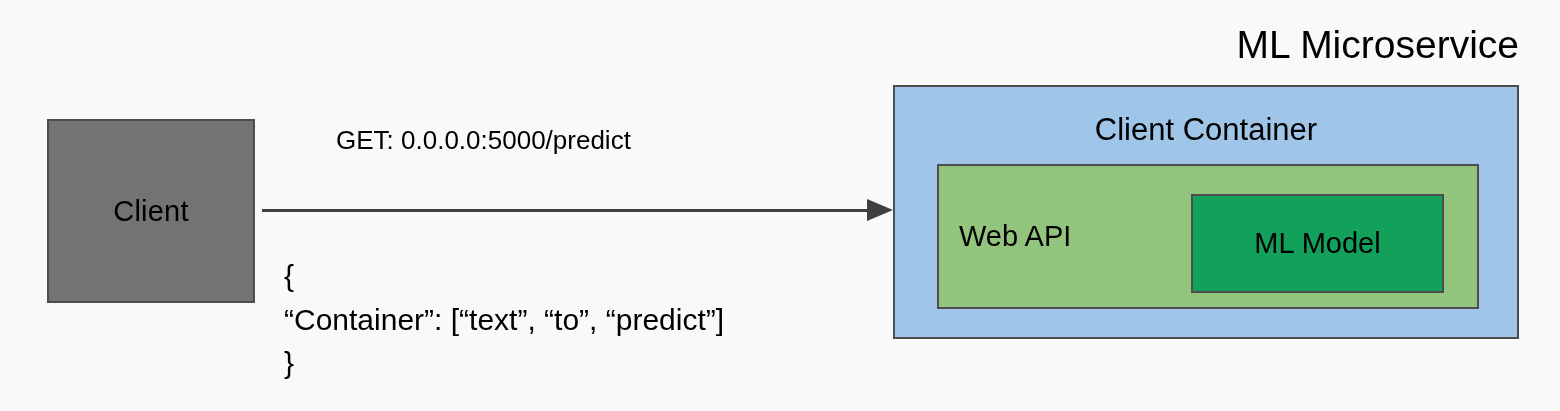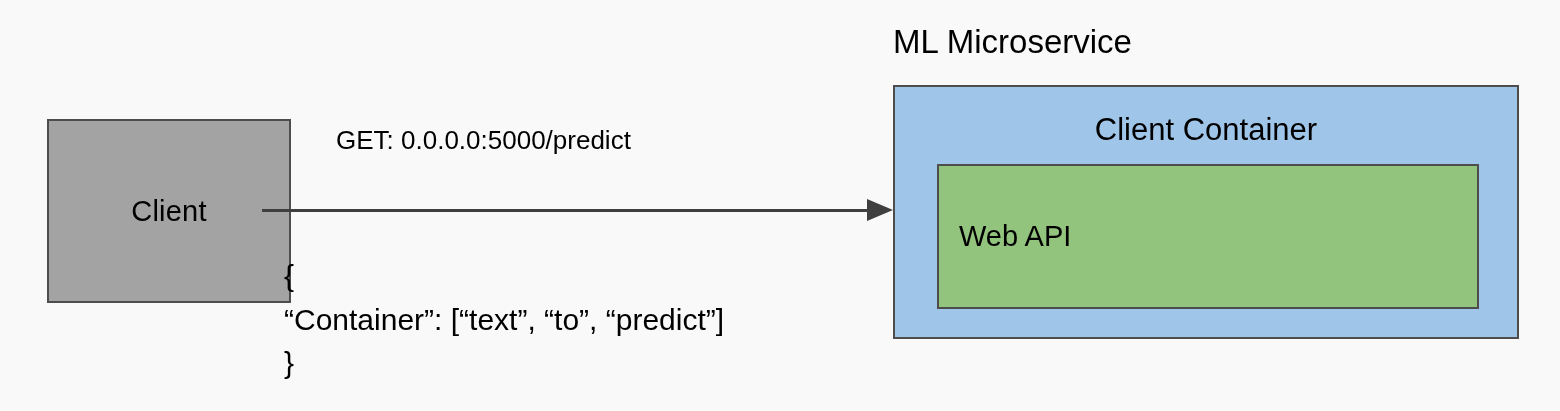--- a/index.html
+++ b/index.html
@@ -26,23 +26,23 @@
   .box {
     position: absolute;
     box-sizing: border-box;
     border: 2px solid #4d4d4d;
   }
 
   
   #client-box {
     left: 47px;
     top: 119px;
-    width: 244px;
+    width: 208px;
     height: 184px;
-    background: #a3a3a3;
+    background: #737373;
     padding-left: 40px;
   }
   #client-label {
     position: absolute;
     left: 0;
     top: 0;
     width: 100%;
     height: 100%;
     display: flex;
     align-items: center;
@@ -101,22 +101,22 @@
   .payload-line {
     display: block;
   }
 
   
   #microservice-title {
     position: absolute;
     left: 893px;
     top: 24px;
     width: 626px;
-    text-align: left;
-    font-size: 33px;
+    text-align: right;
+    font-size: 39px;
     line-height: 1.1;
   }
 
   
   #docker-box {
     left: 893px;
     top: 85px;
     width: 626px;
     height: 254px;
     background: #9fc5e8;
@@ -194,16 +194,19 @@
   </div>
 
   <div id="microservice-title">ML Microservice</div>
 
   <div class="box" id="docker-box">
     <span id="docker-label">Client Container</span>
 
     <div class="box" id="webapi-box">
       <span id="webapi-label">Web API</span>
 
+      <div class="box" id="mlmodel-box">
+        <span id="mlmodel-label">ML Model</span>
+      </div>
     </div>
   </div>
 
 </div>
 
 </body></html>

